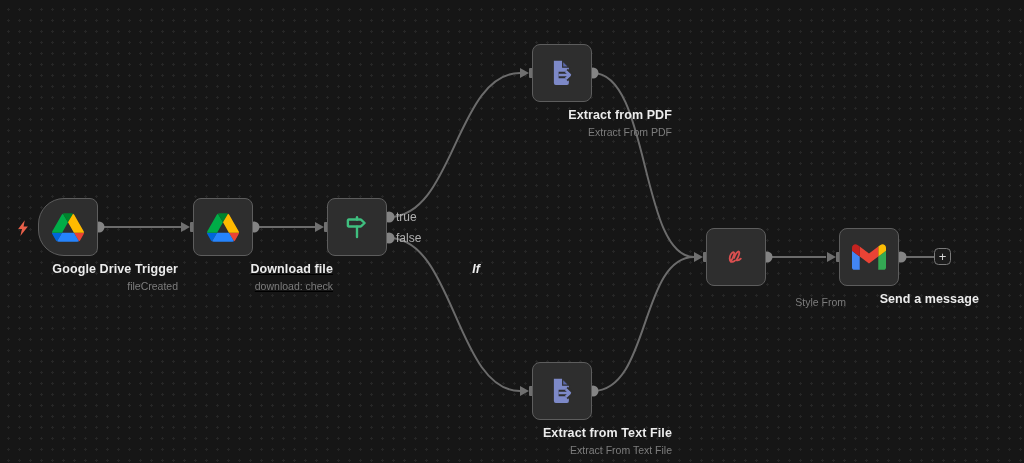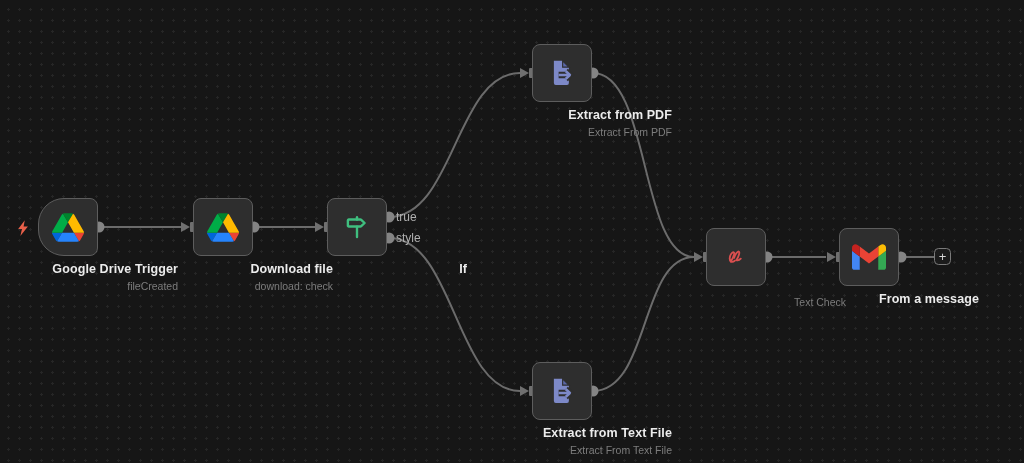--- a/index.html
+++ b/index.html
@@ -53,22 +53,22 @@
   
   #n-trigger{left:38px;top:198px;}
   #n-download{left:193px;top:198px;}
   #n-if{left:327px;top:198px;}
   #n-pdf{left:532px;top:44px;}
   #n-text{left:532px;top:362px;}
   #n-style{left:706px;top:228px;}
   #n-gmail{left:839px;top:228px;}
   
   #l-trigger{left:-42px;top:262px;}
-  #l-download{left:113px;top:262px;}
-  #l-if{left:247px;top:262px;}
+  #l-download{left:113px;top:262px;text-decoration:underline;}
+  #l-if{left:260px;top:262px;font-style:italic;}
   #l-pdf{left:452px;top:108px;}
   #l-text{left:452px;top:426px;}
   #l-style{left:626px;top:292px;}
   #l-gmail{left:759px;top:292px;}
   #pl-true{left:396px;top:212px;}
   #pl-false{left:396px;top:233px;}
 </style>
 </head>
 <body>
 
@@ -164,21 +164,21 @@
         <path d="M12 4.2V6"></path>
         <path d="M5.4 6h9.3a1 1 0 0 1 .68.27l2.72 2.53-2.72 2.53a1 1 0 0 1-.68.27H5.4a.7.7 0 0 1-.7-.7V6.7a.7.7 0 0 1 .7-.7z"></path>
         <path d="M12 11.8V20"></path>
       </svg>
     </span>
   </div>
   <div class="label" id="l-if">
     <div class="title">If</div>
   </div>
   <span class="port-label" id="pl-true">true</span>
-  <span class="port-label" id="pl-false">style</span>
+  <span class="port-label" id="pl-false">false</span>
 
   <div class="node" id="n-pdf">
     <span class="nicon">
       <svg width="30" height="30" viewBox="0 0 24 24">
         <path d="M5.5 2.2h7l5 5.1V20a1.5 1.5 0 0 1-1.5 1.5H7A1.5 1.5 0 0 1 5.5 20z" fill="#7d89c8"></path>
         <path d="M12.5 2.2v5.1h5z" fill="#5a67a8" stroke="#2e2e2e" stroke-width="0.9"></path>
         <path d="M9.3 13.6h8.6M14.9 10.4l3.4 3.2-3.4 3.2" stroke="#2e2e2e" stroke-width="5.2" fill="none"></path>
         <path d="M9.3 13.6h8.3" stroke="#7d89c8" stroke-width="2" fill="none"></path>
         <path d="M14.9 10.4l3.4 3.2-3.4 3.2" stroke="#7d89c8" stroke-width="2" fill="none" stroke-linejoin="round"></path>
       </svg>
@@ -208,33 +208,33 @@
   <div class="node" id="n-style">
     <span class="nicon">
       <svg width="26" height="26" viewBox="0 0 24 24" fill="none" stroke="#d94f4f" stroke-width="1.7" stroke-linecap="round">
         <path d="M7.2 16.2c-1.6-1-1.2-5.2.6-7.4 1.6-2 3-1.2 2.4.9-.5 1.9-1.7 4.6-3 6.1"></path>
         <path d="M10.9 15.4c-1.1.9-2.3 1.2-3.7.8"></path>
         <path d="M10.2 12.8c.8-2.2 2.2-4.8 3.5-5.6 1.5-.9 1.6.8 1 2.8-.5 1.8-1.2 3.7-2.4 4.9 1.4.6 3-.1 4.1-1.4"></path>
       </svg>
     </span>
   </div>
   <div class="label" id="l-style">
-    <div class="subtitle">Text Check</div>
+    <div class="subtitle">Style From</div>
   </div>
 
   <div class="node" id="n-gmail">
     <span class="nicon">
       <svg width="34" height="26" viewBox="52 42 88 66">
         <path fill="#4285f4" d="M58 108h14V74L52 59v43c0 3.32 2.69 6 6 6z"></path>
         <path fill="#34a853" d="M120 108h14c3.32 0 6-2.69 6-6V59l-20 15z"></path>
         <path fill="#fbbc04" d="M120 48v26l20-15v-8c0-7.42-8.47-11.65-14.4-7.2z"></path>
         <path fill="#ea4335" d="M72 74V48l24 18 24-18v26L96 92z"></path>
         <path fill="#c5221f" d="M52 51v8l20 15V48l-5.6-4.2C60.46 39.35 52 43.58 52 51z"></path>
       </svg>
     </span>
   </div>
   <div class="label" id="l-gmail">
-    <div class="title">From a message</div>
+    <div class="title">Send a message</div>
   </div>
 
   <div class="add-btn">+</div>
 
 </div>
 
 </body></html>

